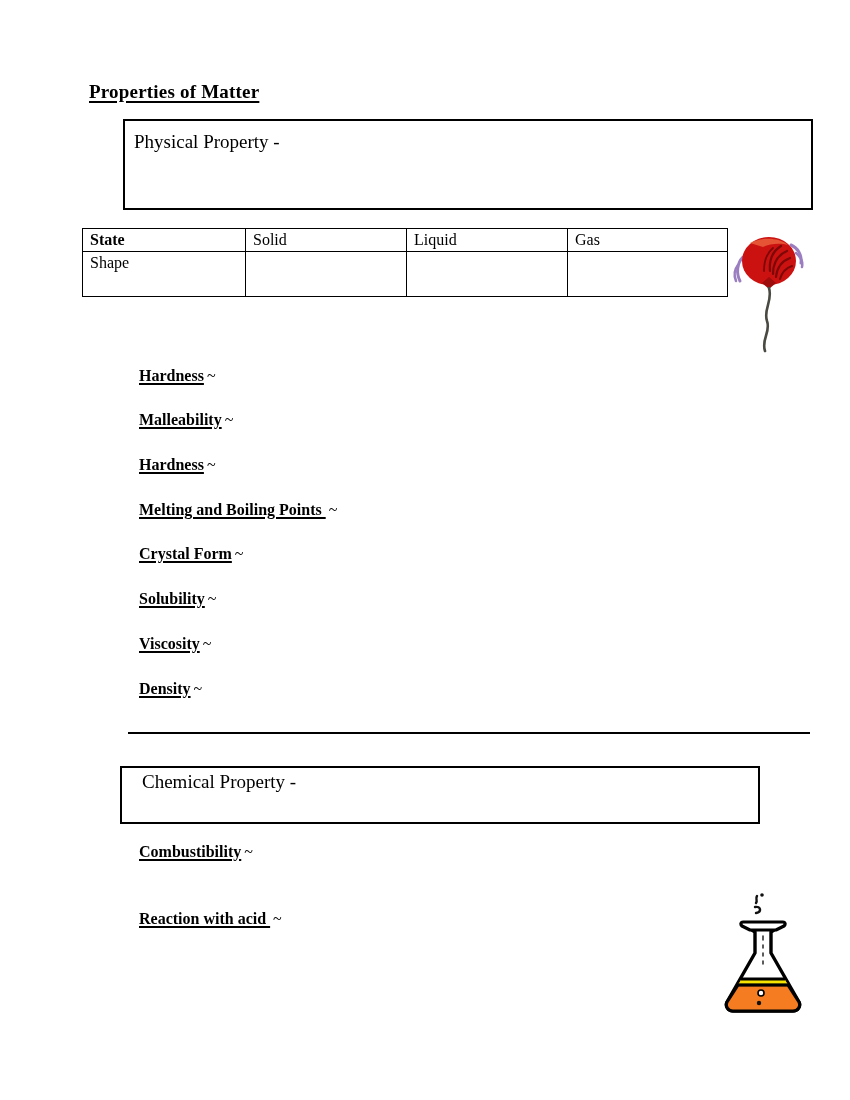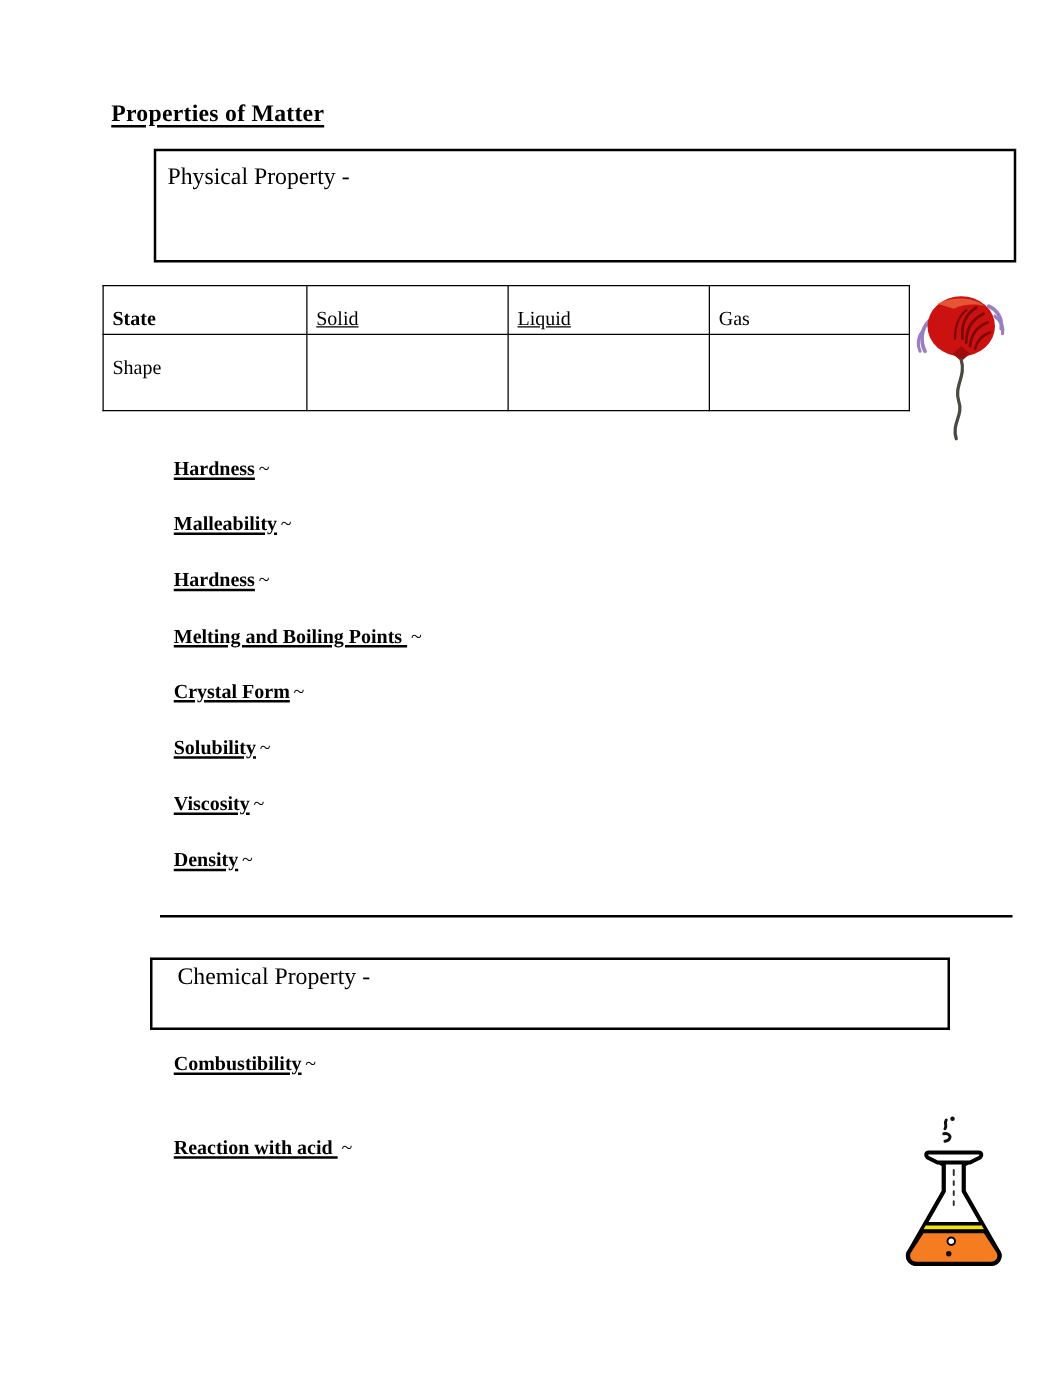--- a/index.html
+++ b/index.html
@@ -76,28 +76,28 @@
     position: absolute;
     left: 82px;
     top: 228px;
     width: 616px;
     border-collapse: collapse;
     table-layout: fixed;
   }
   .state-table td {
     border: 1px solid #000000;
     font-size: 16px;
-    padding: 18px 0 2px 7px;
+    padding: 2px 0 2px 7px;
     vertical-align: top;
     background: #ffffff;
   }
   .state-table tr.header-row td { height: 18px; }
   .state-table tr.body-row td { height: 40px; }
   .state-table td.col-label { width: 155px; }
-  .state-table td.col-state  { width: 153px; text-decoration: underline; }
+  .state-table td.col-state  { width: 153px; }
   .state-table td.col-last   { width: 152px; }
   .state-table td.bold { font-weight: bold; }
 
   
   .term-row {
     position: absolute;
     left: 139px;
     font-size: 16px;
     white-space: nowrap;
   }

